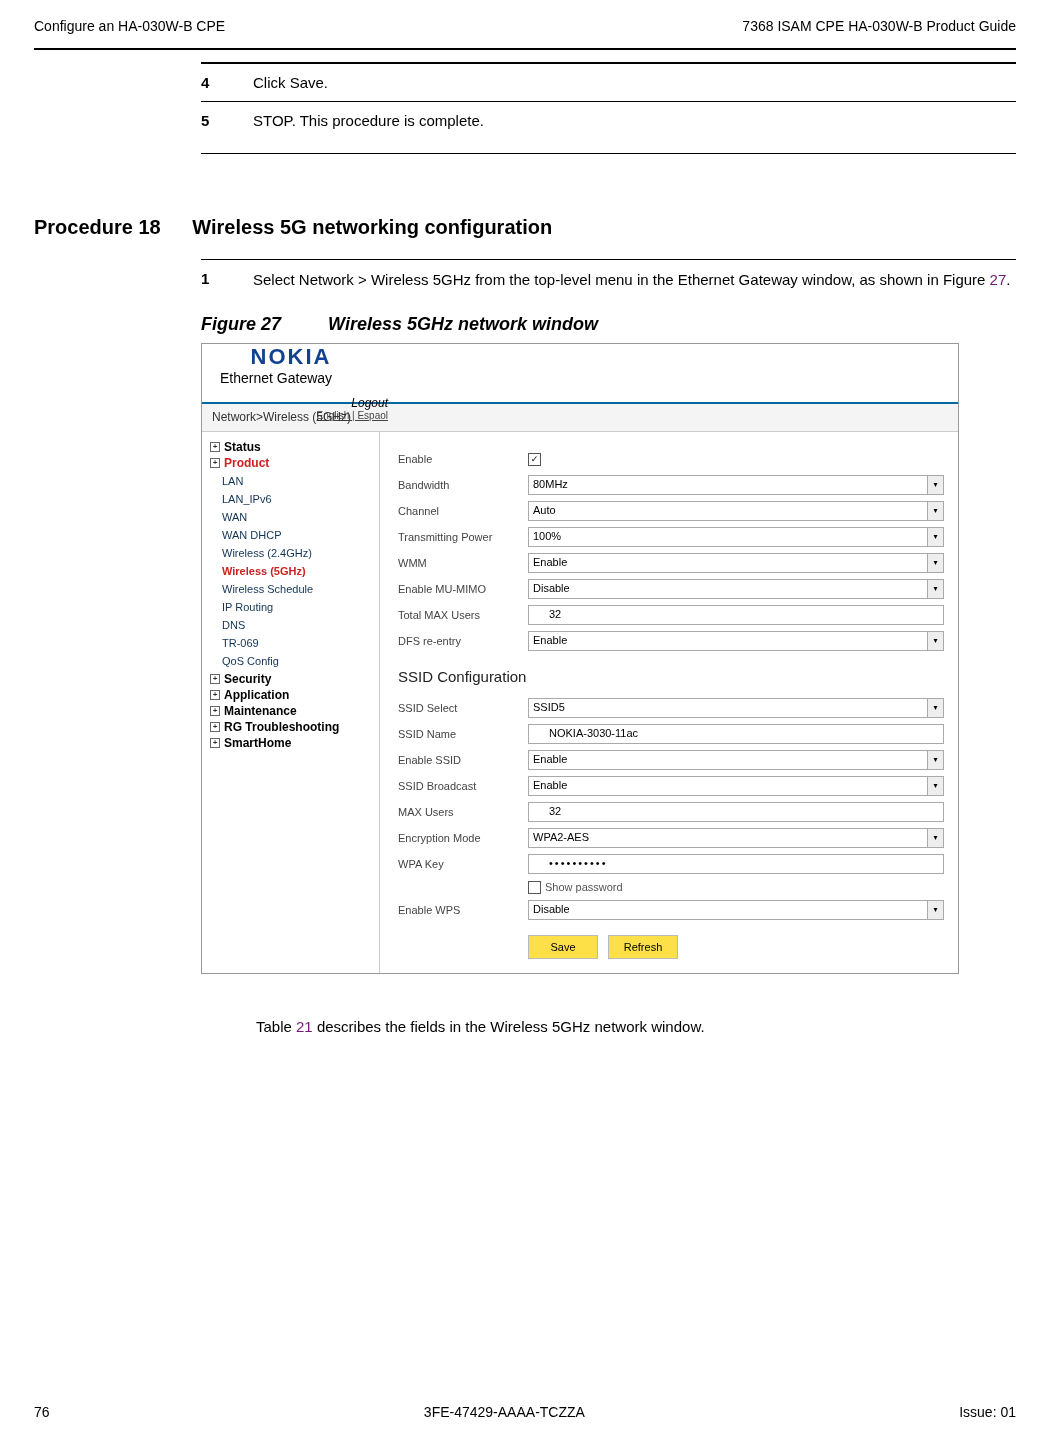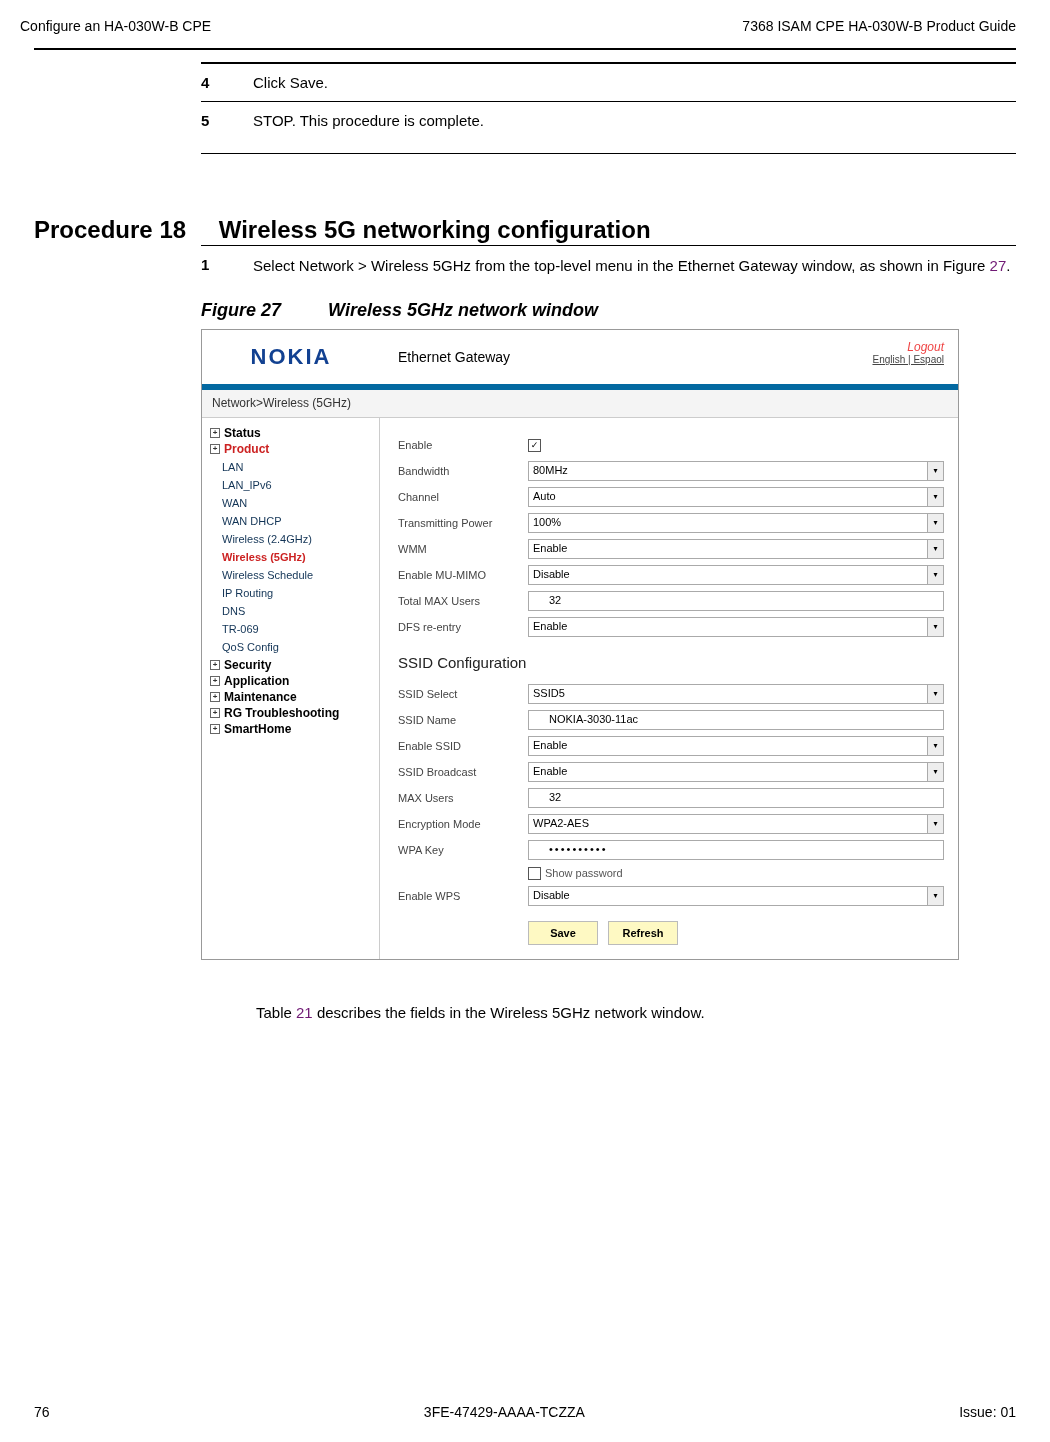--- a/index.html
+++ b/index.html
@@ -7,44 +7,44 @@
       font-family: Arial, Helvetica, sans-serif;
       width: 1050px;
       height: 1442px;
       position: relative;
       background: #fff;
       color: #000;
     }
     .page-header {
       display: flex;
       justify-content: space-between;
-      padding: 18px 34px 0 20px;
+      padding: 18px 34px 0 34px;
       font-size: 14px;
     }
     .hr-thick { border-top: 2px solid #000; margin: 14px 34px 12px 34px; }
     .content { padding: 0 34px; }
     .step-row {
       display: flex;
       border-top: 1.5px solid #000;
       padding: 10px 0 10px 0;
     }
     .step-row:first-child { border-top: none; }
     .step-num {
       width: 52px;
       font-weight: bold;
       font-size: 15px;
     }
     .step-txt { font-size: 15px; }
     .step-block { margin-left: 167px; }
     .sep-top { border-top: 1.5px solid #000; height: 0; }
     .bottom-border { border-bottom: 1.5px solid #000; padding-bottom: 24px;}
     .proc-heading {
-      font-size: 24px;
+      font-size: 20px;
       font-weight: bold;
-      margin: 62px 0 1px 0;
+      margin: 62px 0 20px 0;
     }
     .proc-heading span.procnum { margin-right: 26px; }
     .step1-box { margin-left: 167px; }
     .step1-box .step-row { border-top: 1.5px solid #000; }
     .step1-txt { font-size: 15px; line-height: 1.35; }
     .figtitle {
       font-size: 18px;
       font-weight: bold;
       font-style: italic;
       margin: 14px 0 8px 167px;
@@ -53,21 +53,22 @@
     .shot-frame {
       margin-left: 167px;
       width: 758px;
       border: 1px solid #999;
       background: #fff;
       position: relative;
     }
     .shot-hdr {
       display: flex;
       height: 60px;
-      border-bottom: 6px solid #0369a1;
+      border-bottom: 2px solid #0369a1;
+      flex-direction: column;
     }
     .logo-area {
       width: 178px;
       display: flex;
       align-items: center;
       justify-content: center;
     }
     .logo {
       font-weight: bold;
       font-size: 22px;
@@ -80,21 +81,21 @@
       align-items: center;
       padding-left: 18px;
       font-size: 14px;
     }
     .right-hdr {
       width: 200px;
       text-align: right;
       padding: 10px 14px;
       font-size: 12px;
     }
-    .logout { color: #ef4444; font-style: italic; }
+    .logout { color: #000000; font-style: italic; }
     .langs { font-size: 10px; color: #444; text-decoration: underline; }
     .breadcrumb-bar {
       height: 28px;
       background: #f4f4f4;
       border-bottom: 1px solid #ccc;
       font-size: 12px;
       padding: 6px 10px;
       color: #333;
     }
     .shot-body { display: flex; }
@@ -190,24 +191,23 @@
     }
     .btnrow {
       margin-top: 12px;
       margin-left: 130px;
       display: flex;
       gap: 10px;
     }
     .btn {
       width: 70px;
       height: 24px;
-      background: #fef9c3;
+      background: #fde047;
       border: 1px solid #bbb;
       font-size: 11px;
-      font-weight: bold;
     }
     .pw-dots { letter-spacing: 2px; }
     .showpw-row { margin-left: 130px; display:flex; align-items:center; gap:4px; font-size:11px; color:#555; height:20px;}
     .table-caption {
       margin: 44px 0 0 222px;
       font-size: 15px;
     }
     .link { color: #701a75; }
     .page-footer {
       position: absolute;

